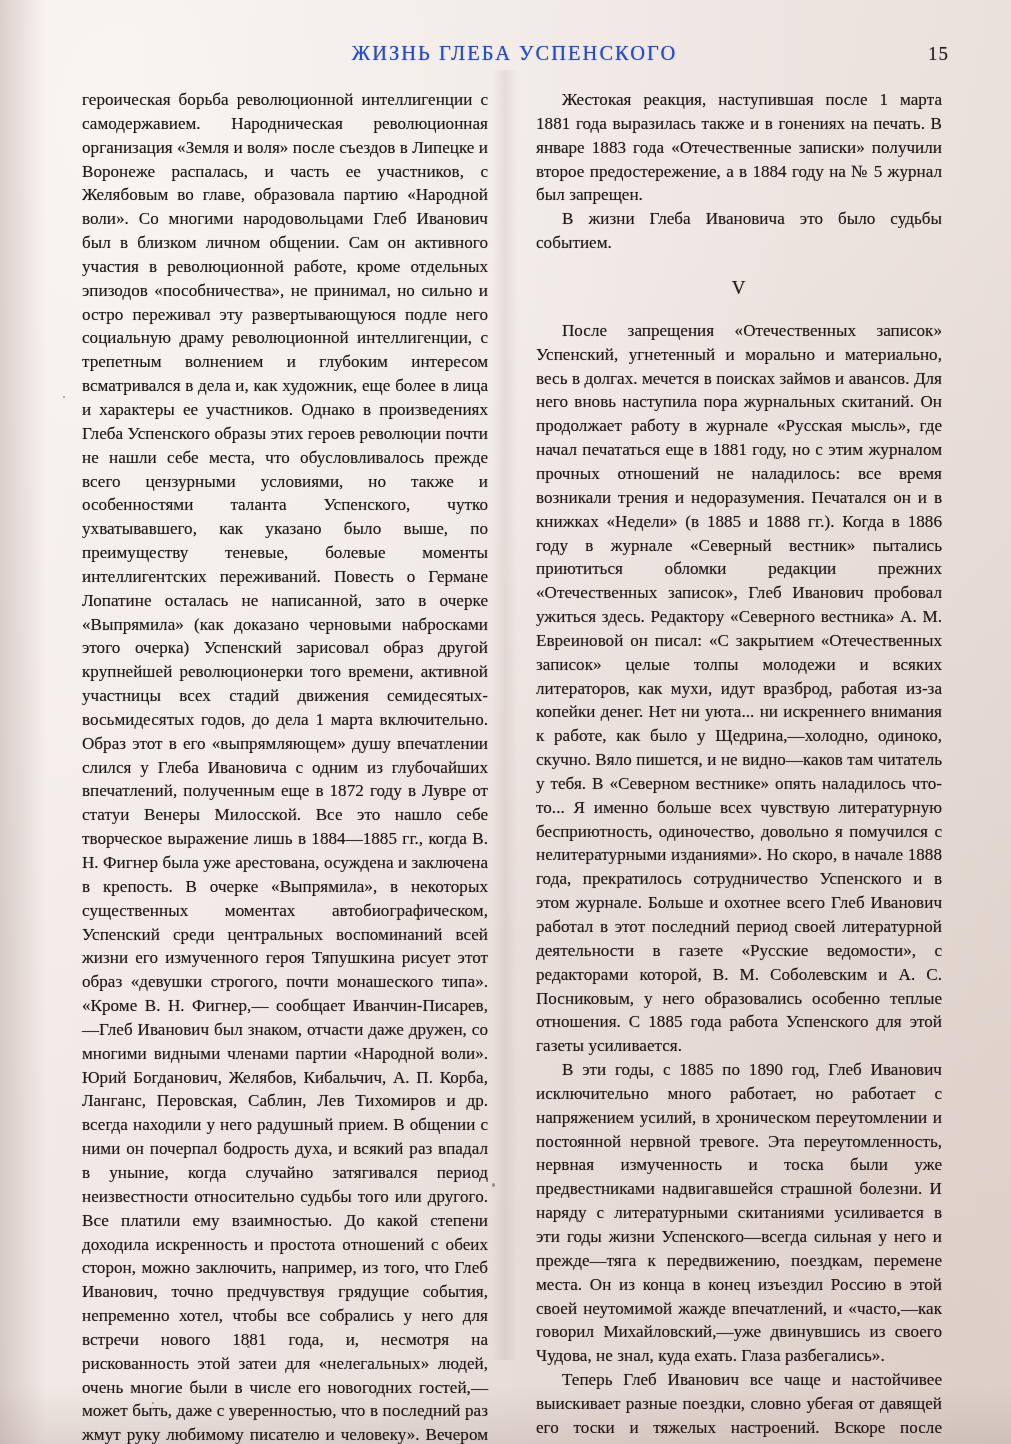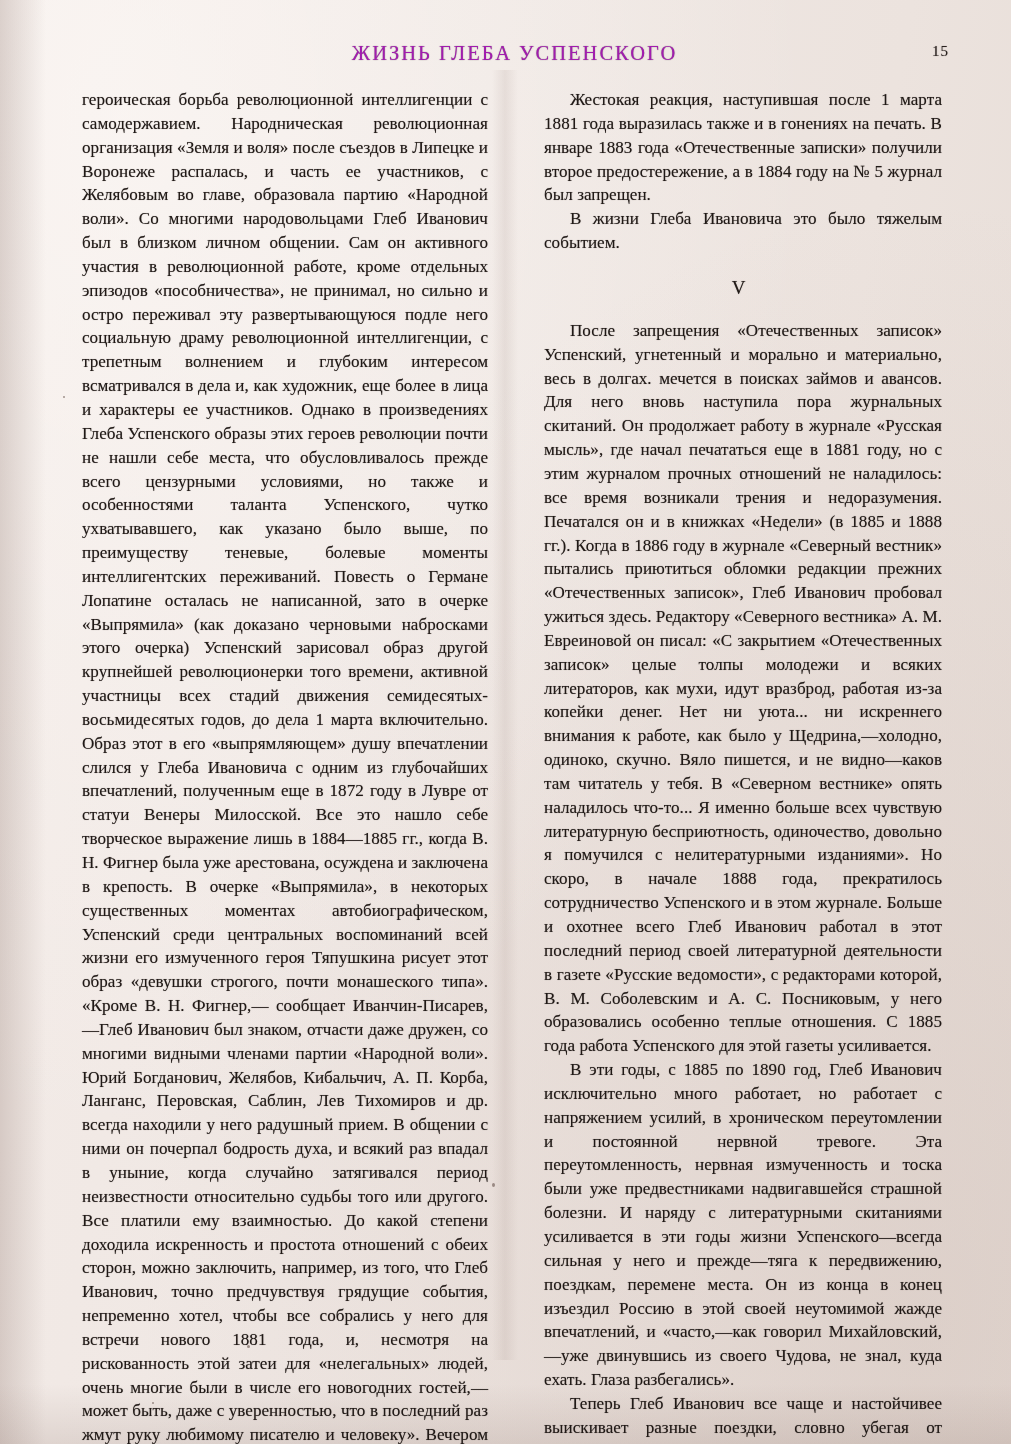--- a/index.html
+++ b/index.html
@@ -57,29 +57,29 @@
     top: 42px;
     height: 30px;
   }
   .runhead-title {
     position: absolute;
     left: 0; right: 0;
     text-align: center;
     font-size: 20.5px;
     letter-spacing: 2.0px;
     font-weight: 400;
-    color: #a21caf;
+    color: #1d4ed8;
     text-shadow: 0 0 1.1px rgba(36,29,26,0.55);
     font-family: "Liberation Serif", "DejaVu Serif", serif;
   }
   .runhead-folio {
     position: absolute;
     right: 0;
     top: 1px;
-    font-size: 15px;
+    font-size: 19px;
     letter-spacing: 1px;
     color: #2a2220;
     text-shadow: 0 0 1px rgba(42,34,32,0.5);
   }
 
   
   .cols {
     position: absolute;
     left: 82px;
     top: 88px;
@@ -96,21 +96,21 @@
     font-size: 17.1px;
     line-height: 23.85px;
     text-align: justify;
     text-align-last: left;
     word-spacing: 0.1px;
     letter-spacing: 0.02px;
     color: #201916;
     text-shadow: 0 0 0.9px rgba(32,25,22,0.48);
     hyphens: manual;
   }
-  .para.indent { text-indent: 26px; margin-left: 8px; }
+  .para.indent { text-indent: 26px; }
 
   .section-mark {
     margin: 22px 0 20px 0;
     text-align: center;
     font-size: 19px;
     letter-spacing: 1px;
     color: #221b18;
     text-shadow: 0 0 1px rgba(34,27,24,0.5);
   }
 
@@ -138,21 +138,21 @@
   </div>
 
   <div class="cols">
 
     <div class="col">
       <p class="para">героическая борьба революционной интеллигенции с самодержавием. Народническая революционная организация «Земля и воля» после съездов в Липецке и Воронеже распалась, и часть ее участников, с Желябовым во главе, образовала партию «Народной воли». Со многими народовольцами Глеб Иванович был в близком личном общении. Сам он активного участия в революционной работе, кроме отдельных эпизодов «пособничества», не принимал, но сильно и остро переживал эту развертывающуюся подле него социальную драму революционной интеллигенции, с трепетным волнением и глубоким интересом всматривался в дела и, как художник, еще более в лица и характеры ее участников. Однако в произведениях Глеба Успенского образы этих героев революции почти не нашли себе места, что обусловливалось прежде всего цензурными условиями, но также и особенностями таланта Успенского, чутко ухватывавшего, как указано было выше, по преимуществу теневые, болевые моменты интеллигентских переживаний. Повесть о Германе Лопатине осталась не написанной, зато в очерке «Выпрямила» (как доказано черновыми набросками этого очерка) Успенский зарисовал образ другой крупнейшей революционерки того времени, активной участницы всех стадий движения семидесятых-восьмидесятых годов, до дела 1 марта включительно. Образ этот в его «выпрямляющем» душу впечатлении слился у Глеба Ивановича с одним из глубочайших впечатлений, полученным еще в 1872 году в Лувре от статуи Венеры Милосской. Все это нашло себе творческое выражение лишь в 1884—1885 гг., когда В. Н. Фигнер была уже арестована, осуждена и заключена в крепость. В очерке «Выпрямила», в некоторых существенных моментах автобиографическом, Успенский среди центральных воспоминаний всей жизни его измученного героя Тяпушкина рисует этот образ «девушки строгого, почти монашеского типа». «Кроме В. Н. Фигнер,— сообщает Иванчин-Писарев,—Глеб Иванович был знаком, отчасти даже дружен, со многими видными членами партии «Народной воли». Юрий Богданович, Желябов, Кибальчич, А. П. Корба, Ланганс, Перовская, Саблин, Лев Тихомиров и др. всегда находили у него радушный прием. В общении с ними он почерпал бодрость духа, и всякий раз впадал в уныние, когда случайно затягивался период неизвестности относительно судьбы того или другого. Все платили ему взаимностью. До какой степени доходила искренность и простота отношений с обеих сторон, можно заключить, например, из того, что Глеб Иванович, точно предчувствуя грядущие события, непременно хотел, чтобы все собрались у него для встречи нового 1881 года, и, несмотря на рискованность этой затеи для «нелегальных» людей, очень многие были в числе его новогодних гостей,—может быть, даже с уверенностью, что в последний раз жмут руку любимому писателю и человеку». Вечером самого 1 марта Глеб Иванович, находясь в обществе нескольких ему близких литераторов и революционеров, по свидетельству одного</p>
     </div>
 
     <div class="col">
       <p class="para indent">Жестокая реакция, наступившая после 1 марта 1881 года выразилась также и в гонениях на печать. В январе 1883 года «Отечественные записки» получили второе предостережение, а в 1884 году на № 5 журнал был запрещен.</p>
-      <p class="para indent">В жизни Глеба Ивановича это было тяжелым событием.</p>
+      <p class="para indent">В жизни Глеба Ивановича это было судьбы событием.</p>
       <div class="section-mark">V</div>
       <p class="para indent">После запрещения «Отечественных записок» Успенский, угнетенный и морально и материально, весь в долгах. мечется в поисках займов и авансов. Для него вновь наступила пора журнальных скитаний. Он продолжает работу в журнале «Русская мысль», где начал печататься еще в 1881 году, но с этим журналом прочных отношений не наладилось: все время возникали трения и недоразумения. Печатался он и в книжках «Недели» (в 1885 и 1888 гг.). Когда в 1886 году в журнале «Северный вестник» пытались приютиться обломки редакции прежних «Отечественных записок», Глеб Иванович пробовал ужиться здесь. Редактору «Северного вестника» А. М. Евреиновой он писал: «С закрытием «Отечественных записок» целые толпы молодежи и всяких литераторов, как мухи, идут вразброд, работая из-за копейки денег. Нет ни уюта... ни искреннего внимания к работе, как было у Щедрина,—холодно, одиноко, скучно. Вяло пишется, и не видно—каков там читатель у тебя. В «Северном вестнике» опять наладилось что-то... Я именно больше всех чувствую литературную бесприютность, одиночество, довольно я помучился с нелитературными изданиями». Но скоро, в начале 1888 года, прекратилось сотрудничество Успенского и в этом журнале. Больше и охотнее всего Глеб Иванович работал в этот последний период своей литературной деятельности в газете «Русские ведомости», с редакторами которой, В. М. Соболевским и А. С. Посниковым, у него образовались особенно теплые отношения. С 1885 года работа Успенского для этой газеты усиливается.</p>
       <p class="para indent">В эти годы, с 1885 по 1890 год, Глеб Иванович исключительно много работает, но работает с напряжением усилий, в хроническом переутомлении и постоянной нервной тревоге. Эта переутомленность, нервная измученность и тоска были уже предвестниками надвигавшейся страшной болезни. И наряду с литературными скитаниями усиливается в эти годы жизни Успенского—всегда сильная у него и прежде—тяга к передвижению, поездкам, перемене места. Он из конца в конец изъездил Россию в этой своей неутомимой жажде впечатлений, и «часто,—как говорил Михайловский,—уже двинувшись из своего Чудова, не знал, куда ехать. Глаза разбегались».</p>
       <p class="para indent">Теперь Глеб Иванович все чаще и настойчивее выискивает разные поездки, словно убегая от давящей его тоски и тяжелых настроений. Вскоре после закрытия «Отечественных записок» и разгрома народовольцев</p>
     </div>
 
   </div>
 
   <div class="speck" style="left:247px; top:1345px; width:3px; height:3px;"></div>
   <div class="speck" style="left:660px; top:1358px; width:3px; height:3px;"></div>

